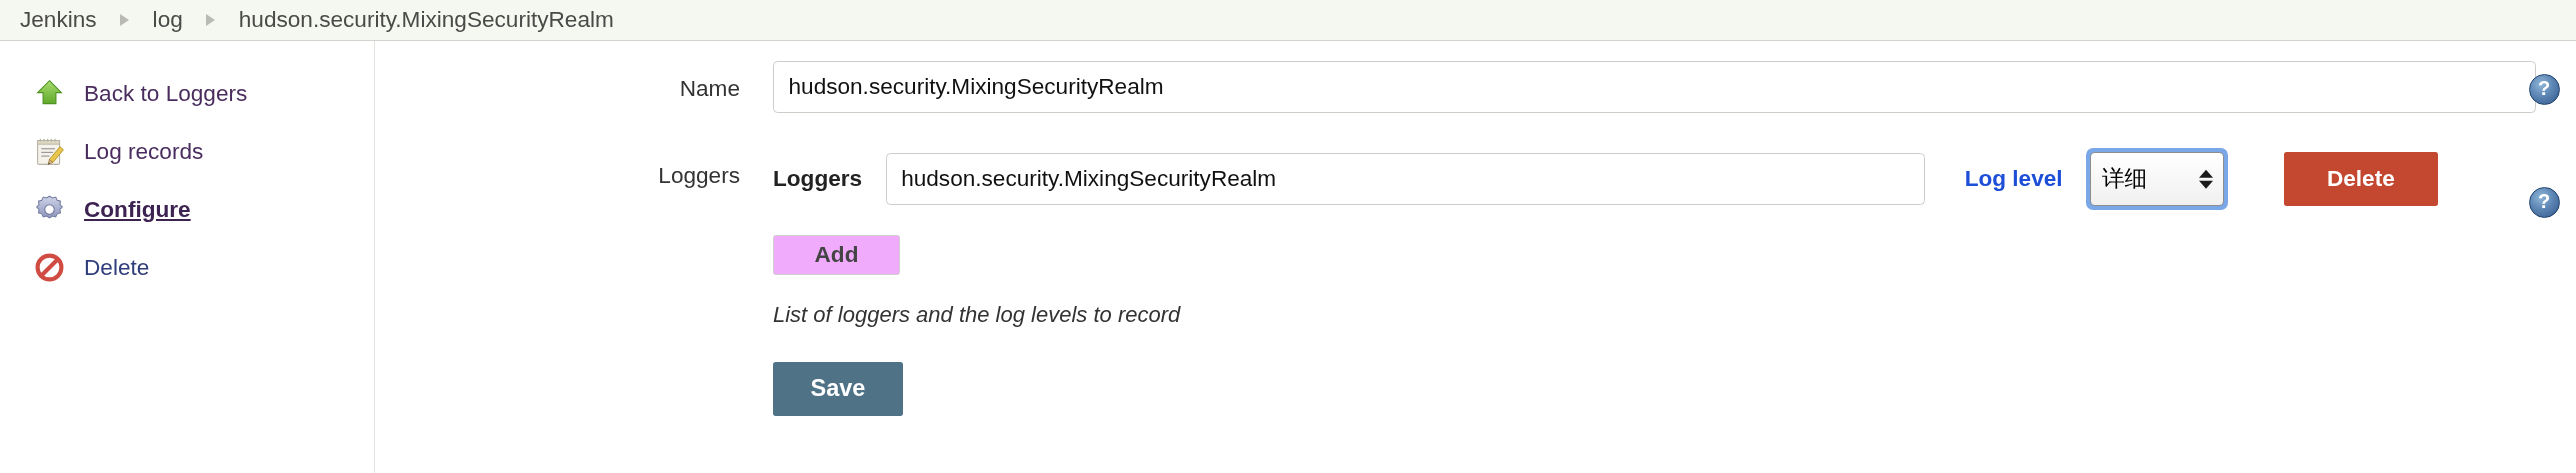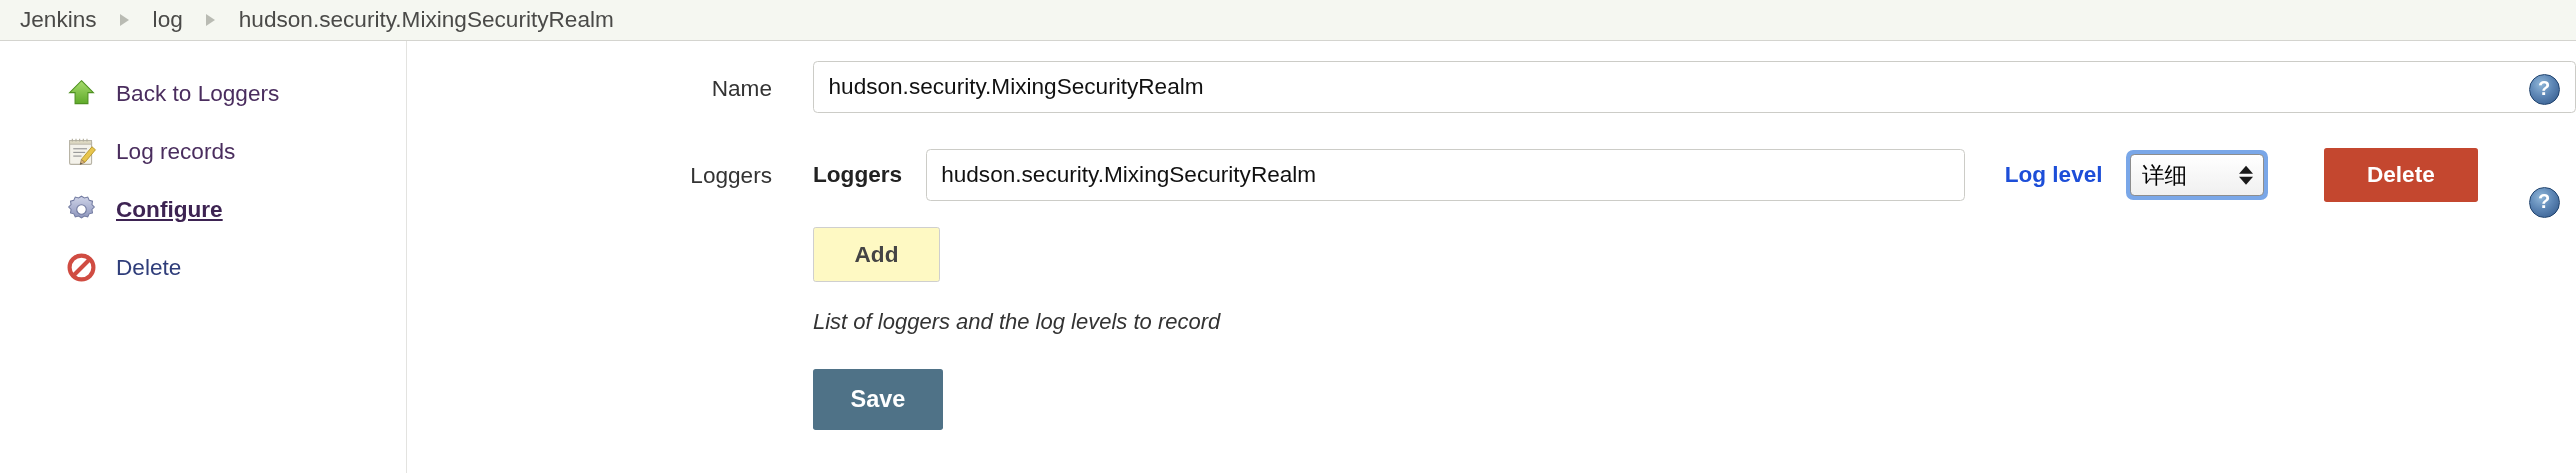--- a/index.html
+++ b/index.html
@@ -47,21 +47,20 @@
   }
 
   
   #sidebar {
     width: 375px;
     flex: 0 0 375px;
     padding-top: 23.5px;
     border-right: 0.9px solid #e3e3e0;
     box-sizing: border-box;
     height: 432px;
-    margin-left: 32px;
   }
   .side-item {
     display: flex;
     align-items: center;
     height: 58px;
     padding-left: 33px;
     box-sizing: border-box;
     cursor: pointer;
   }
   .side-icon {
@@ -93,21 +92,20 @@
     flex: 1 1 auto;
     padding-top: 20px;
     position: relative;
     box-sizing: border-box;
   }
 
   .form-row {
     display: flex;
     align-items: flex-start;
     margin-bottom: 0;
-    gap: 8px;
   }
   .form-label {
     width: 398px;
     flex: 0 0 398px;
     text-align: right;
     padding-right: 33px;
     box-sizing: border-box;
     font-size: 22.6px;
     color: #333333;
     line-height: 56px;
@@ -177,21 +175,21 @@
     display: inline-block;
     border: 3.6px solid #7aa7e8;
     border-radius: 7.2px;
     padding: 0.9px;
     background: #7aa7e8;
   }
   #loglevel-select {
     -webkit-appearance: none;
     appearance: none;
     width: 134px;
-    height: 42px;
+    height: 54px;
     border: 0.9px solid #8d8d8d;
     border-radius: 4.5px;
     background: linear-gradient(#ffffff, #f0f0f0);
     font-family: "Liberation Sans", sans-serif;
     font-size: 22.6px;
     color: #000000;
     padding: 0 36px 0 11px;
     box-sizing: border-box;
     outline: none;
     cursor: pointer;
@@ -233,38 +231,38 @@
     width: 154px;
     height: 54px;
     background: #c4472f;
     color: #ffffff;
     font-size: 22.6px;
     border-radius: 2.7px;
   }
   #add-button {
     margin-top: 25px;
     width: 127px;
-    height: 55px;
-    background: #fef9c3;
+    height: 40px;
+    background: #f0abfc;
     border: 0.9px solid #cfcfcf;
     color: #444444;
     font-size: 22.6px;
     border-radius: 2.7px;
   }
   #loggers-hint {
     margin-top: 27px;
     font-size: 22px;
     color: #333333;
     font-style: italic;
   }
   #save-button {
     margin-top: 34px;
     margin-left: 0;
     width: 130px;
-    height: 61px;
+    height: 54px;
     background: #4f7287;
     color: #ffffff;
     font-size: 23.5px;
     border-radius: 2.7px;
   }
 </style>
 </head>
 <body>
 
 <div id="breadcrumb-bar">

